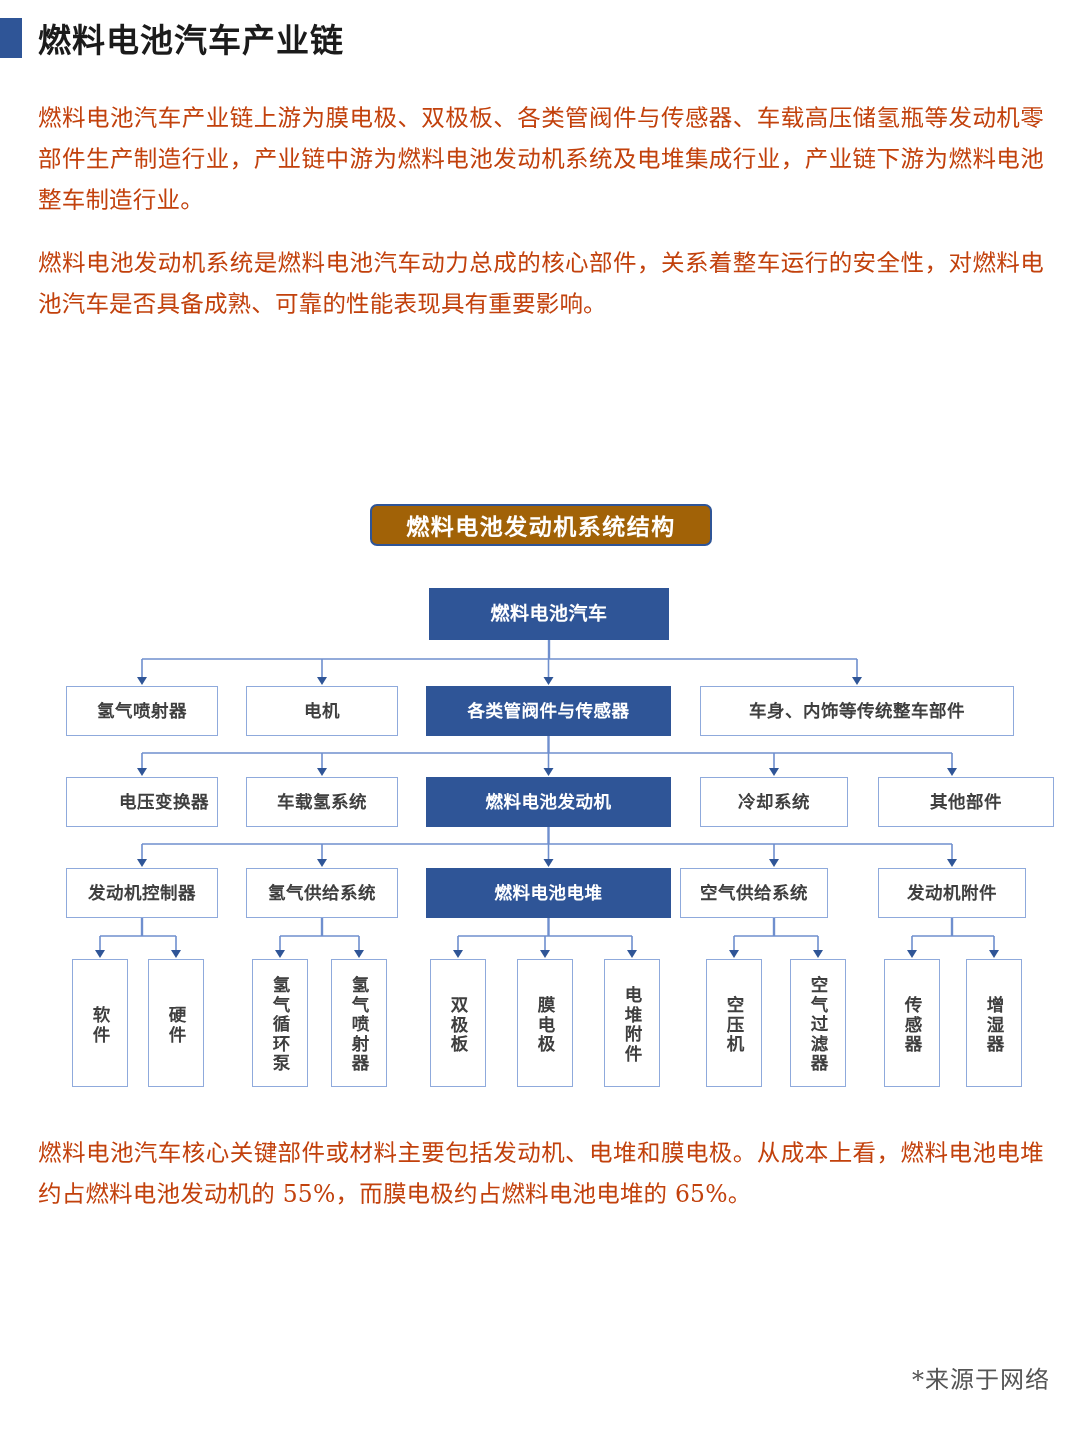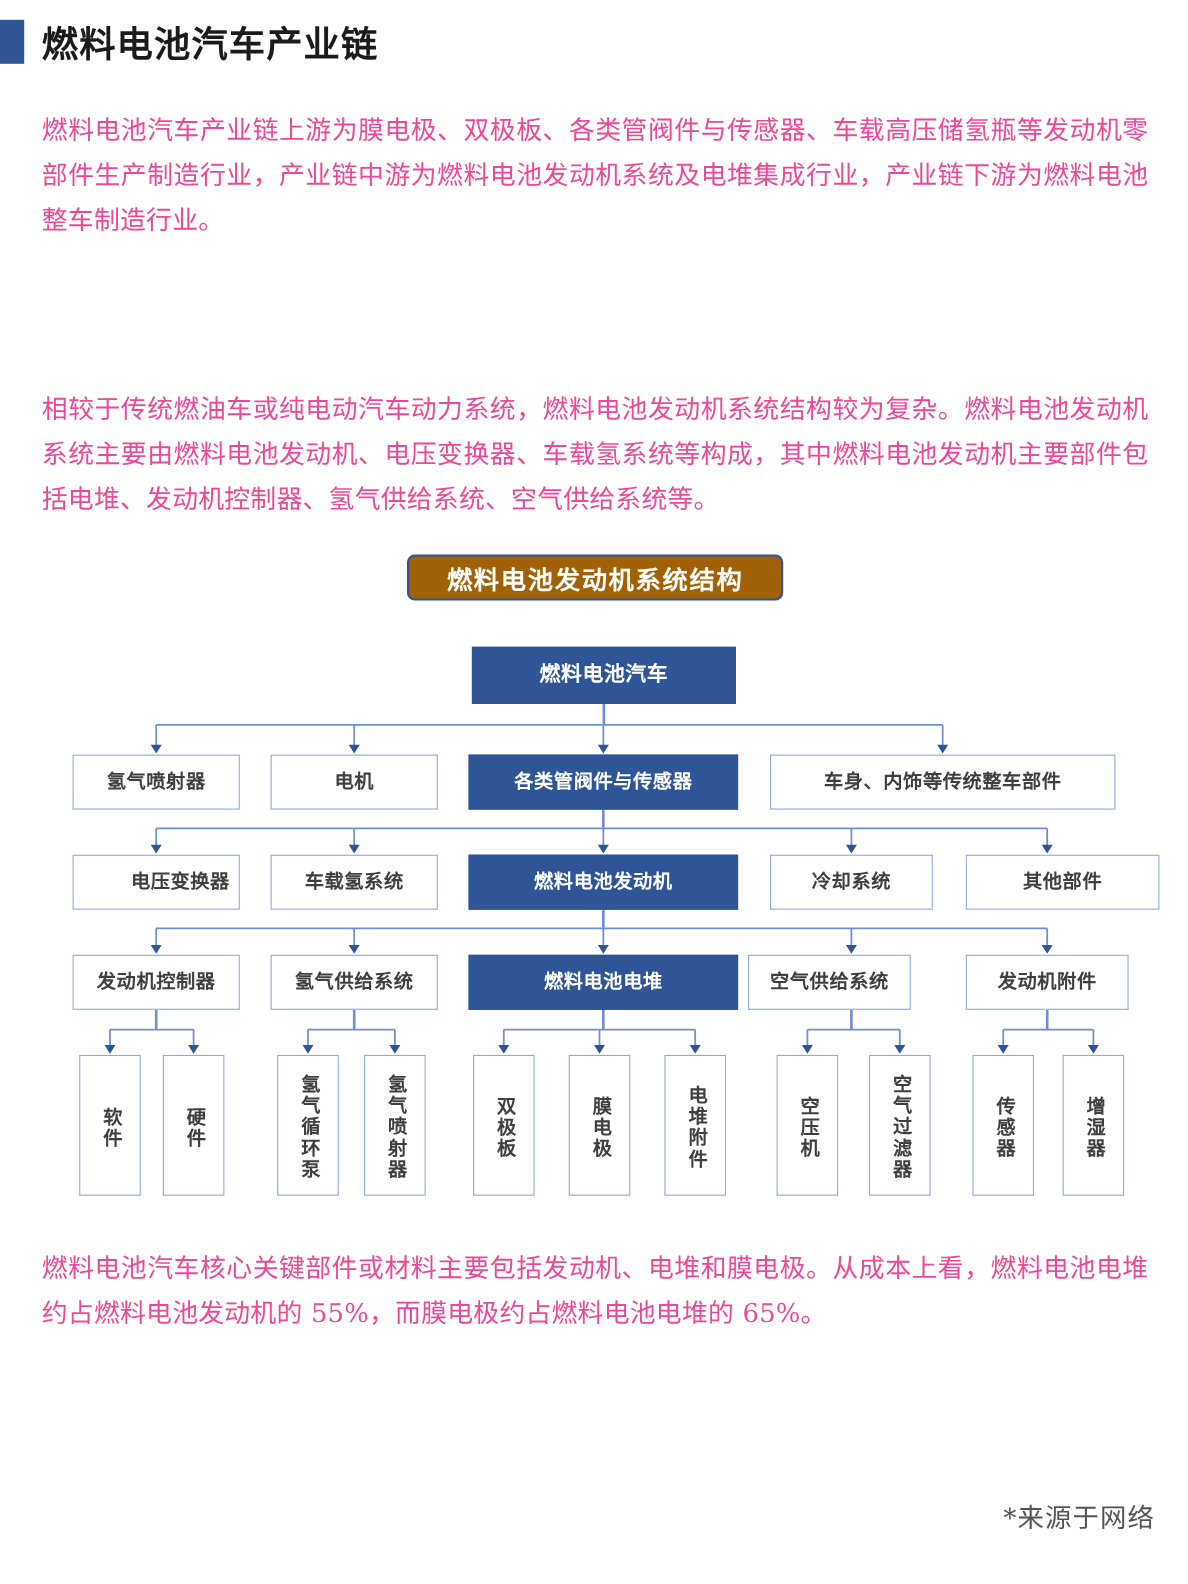--- a/index.html
+++ b/index.html
@@ -51,21 +51,21 @@
   }
 
   
   .para {
     position: absolute;
     left: 38px;
     width: 1006px;
     font-family: "DejaVu Serif", "Liberation Serif", serif;
     font-size: 23.5px;
     line-height: 41px;
-    color: #ec4899;
+    color: #c2410c;
     text-align: justify;
     letter-spacing: 0.2px;
   }
   #para1 { top: 98px; }
   #para2 { top: 243px; }
   #para3 { top: 352px; }
   #para4 { top: 1133px; }
 
   .footnote {
     position: absolute;
@@ -148,21 +148,21 @@
 <body>
 
 <div class="page">
 
   <div class="heading-row">
     <div class="heading-marker"></div>
     <div class="heading-title">燃料电池汽车产业链</div>
   </div>
 
   <div class="para" id="para1">燃料电池汽车产业链上游为膜电极、双极板、各类管阀件与传感器、车载高压储氢瓶等发动机零部件生产制造行业，产业链中游为燃料电池发动机系统及电堆集成行业，产业链下游为燃料电池整车制造行业。</div>
-  <div class="para" id="para3">相较于传统燃油车或纯电动汽车动力系统，燃料电池发动机系统结构较为复杂。燃料电池发动机系统主要由燃料电池发动机、电压变换器、车载氢系统等构成，其中燃料电池发动机主要部件包括电堆、发动机控制器、氢气供给系统、空气供给系统等。</div>
+  <div class="para" id="para2">燃料电池发动机系统是燃料电池汽车动力总成的核心部件，关系着整车运行的安全性，对燃料电池汽车是否具备成熟、可靠的性能表现具有重要影响。</div>
   <div class="para" id="para4">燃料电池汽车核心关键部件或材料主要包括发动机、电堆和膜电极。从成本上看，燃料电池电堆约占燃料电池发动机的 55%，而膜电极约占燃料电池电堆的 65%。</div>
 
   <div class="footnote">*来源于网络</div>
 
   <div class="diagram">
     <div class="diagram-title">燃料电池发动机系统结构</div>
     <svg class="svg-layer" id="connectors" viewBox="0 0 1080 615" xmlns="http://www.w3.org/2000/svg">
         <line x1="549" y1="145" x2="549" y2="164" stroke="#6f8fce" stroke-width="2.4"></line>
         <line x1="142" y1="164" x2="857" y2="164" stroke="#6f8fce" stroke-width="1.6"></line>
         <line x1="142" y1="164" x2="142" y2="184" stroke="#6f8fce" stroke-width="1.6"></line>

